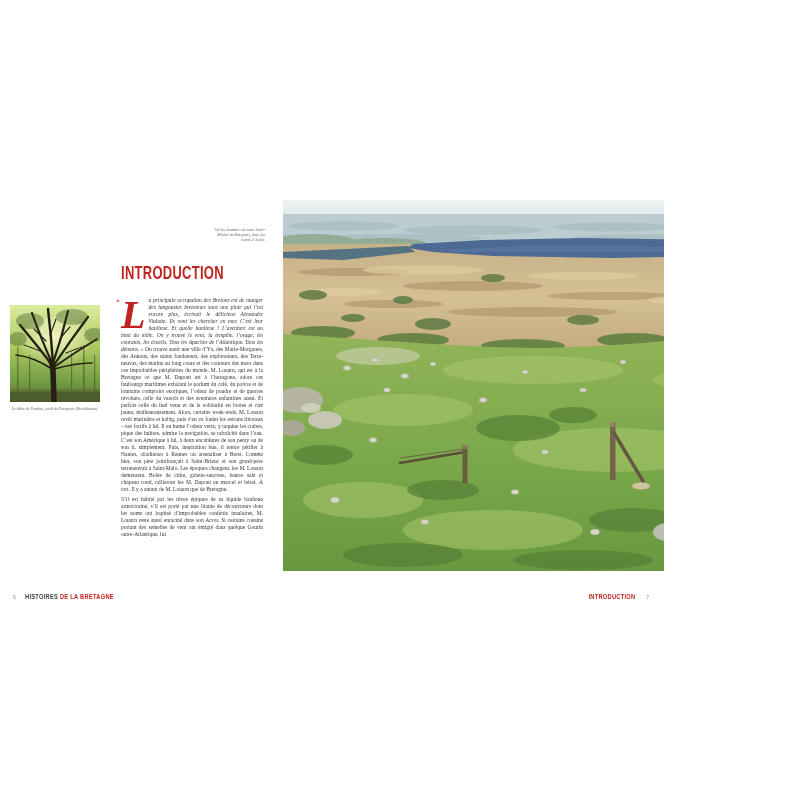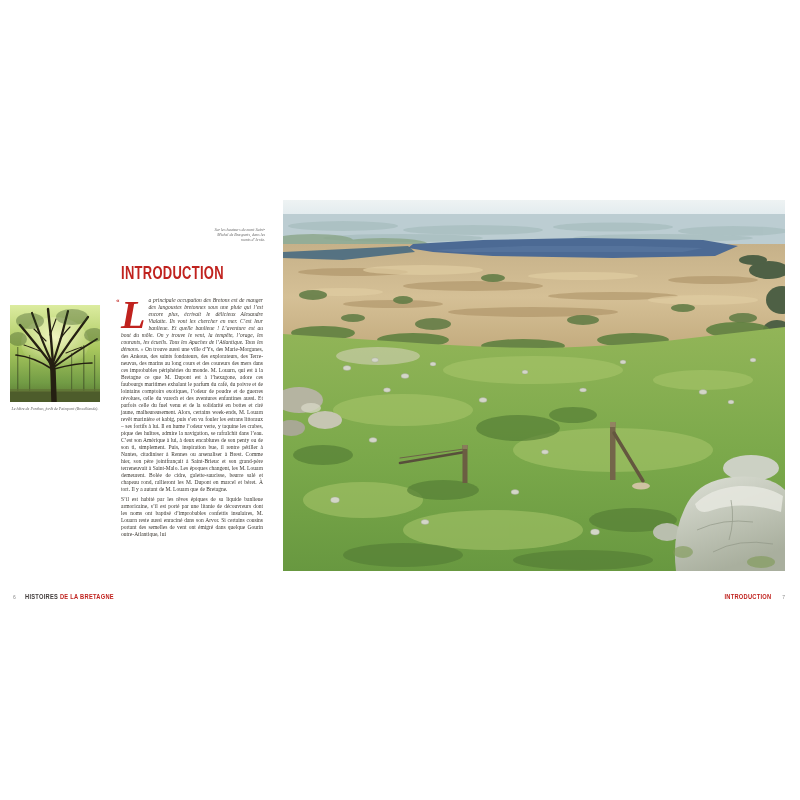--- a/index.html
+++ b/index.html
@@ -1,16 +1,16 @@
 <!DOCTYPE html>
 <html><head>
 <meta charset="utf-8">
 <style>
   html,body{margin:0;padding:0;background:#ffffff;}
-  .spread{position:relative;width:800px;height:800px;background:#ffffff;overflow:hidden;
+  .spread{position:relative;width:664px;height:800px;background:#ffffff;overflow:hidden;
           font-family:"Liberation Sans",sans-serif;}
 
   
   .tree-fig{position:absolute;left:10px;top:305px;width:90px;height:97px;}
   .tree-caption{position:absolute;left:6px;top:407px;width:98px;text-align:center;
                 font-family:"Liberation Serif",serif;font-style:italic;
                 font-size:4px;line-height:4.8px;color:#5f5f5f;}
 
   .page-title{position:absolute;left:121px;top:263px;margin:0;
               font-size:18px;font-weight:bold;letter-spacing:.4px;color:#c0221e;

